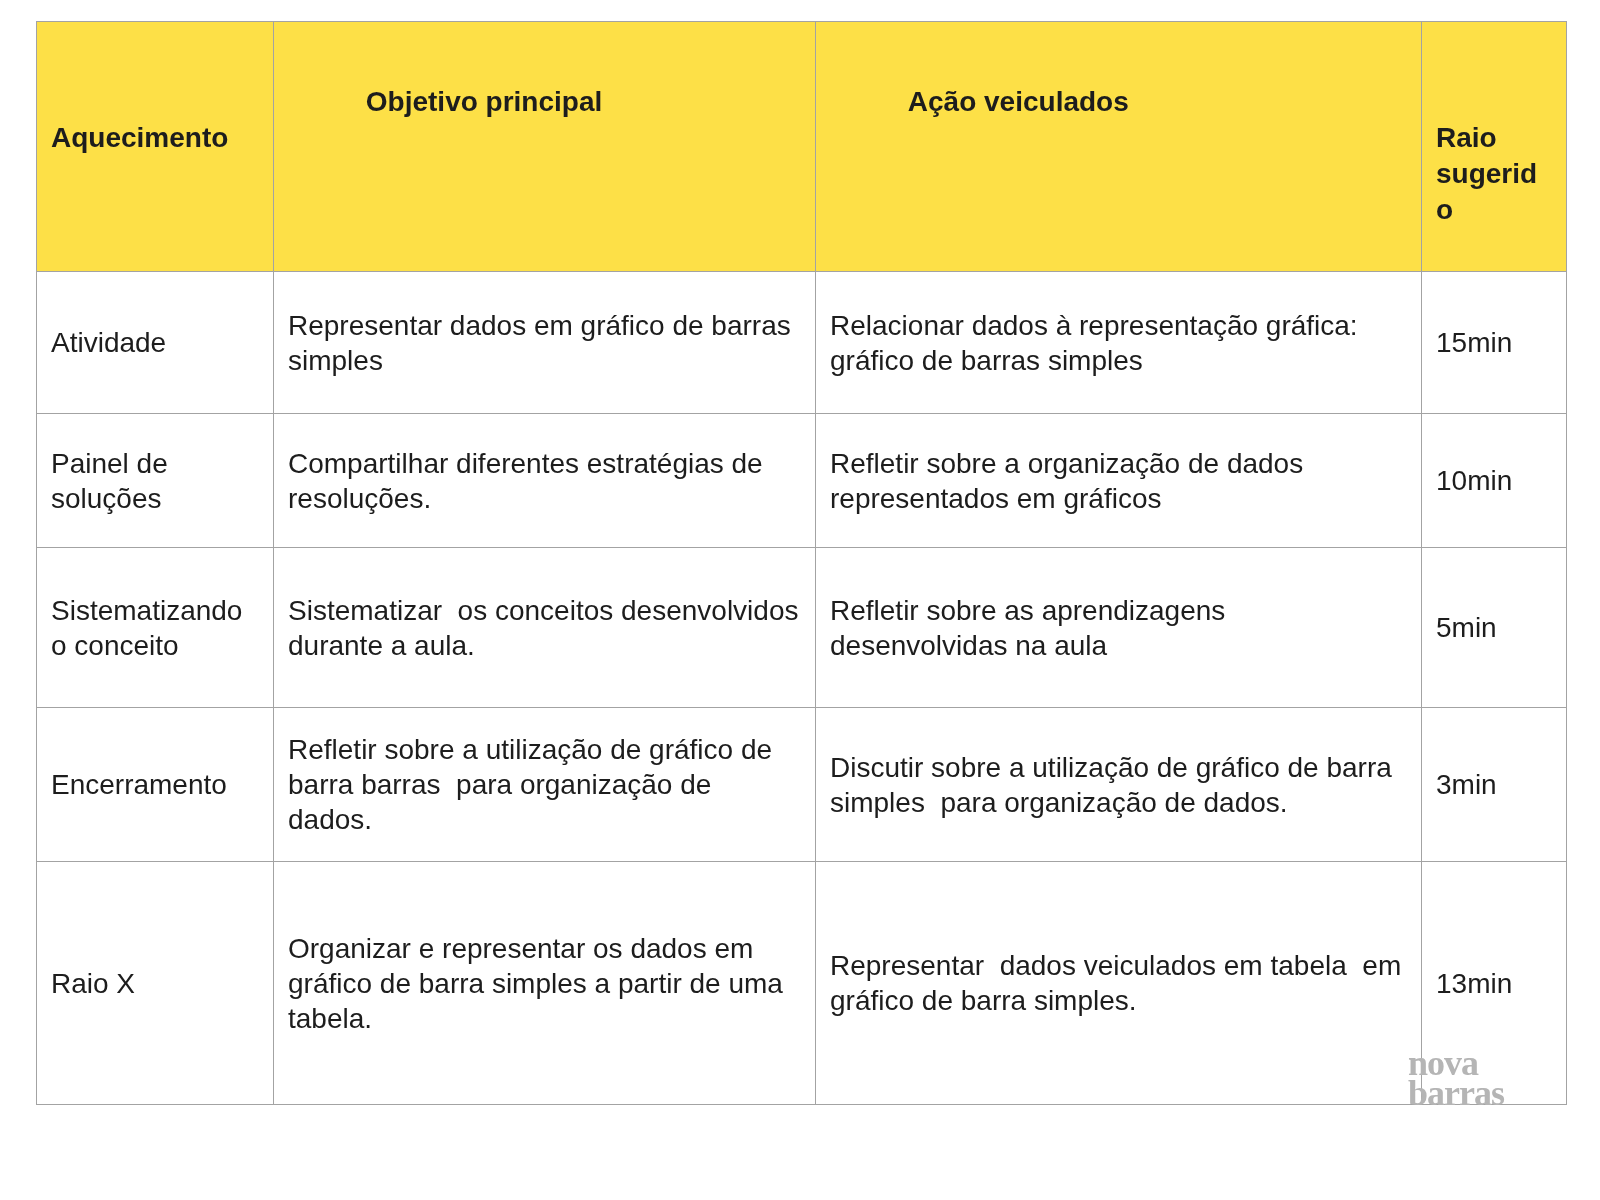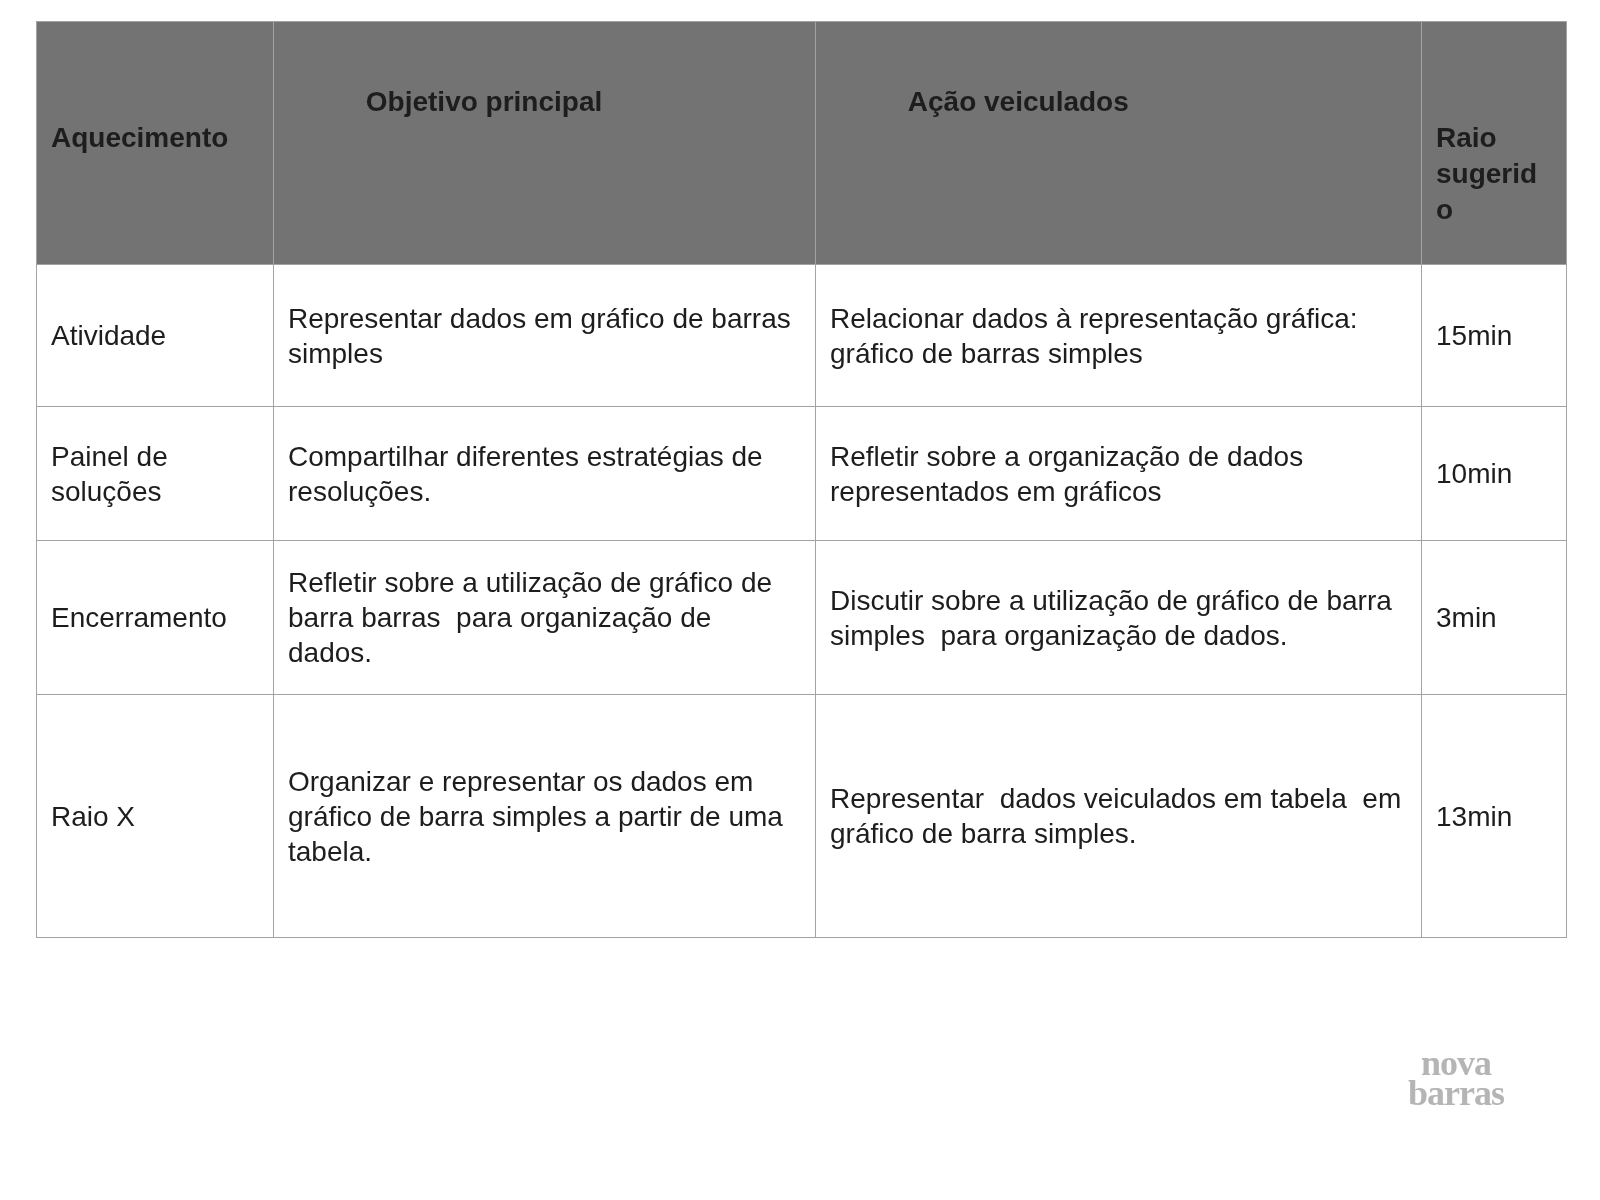--- a/index.html
+++ b/index.html
@@ -29,45 +29,44 @@
   .plan-table td {
     border: 1px solid #a3a3a3;
     box-sizing: border-box;
     font-size: 28px;
     color: #1d1d1d;
     white-space: pre-wrap;
     overflow-wrap: break-word;
     text-align: left;
   }
   .plan-table th {
-    background: #737373;
+    background: #fde047;
     vertical-align: top;
     font-weight: bold;
     line-height: 36px;
-    padding: 26px 16px 0 14px;
+    padding: 26px 16px 7px 14px;
     height: 152px;
   }
   .plan-table td {
     background: #ffffff;
     vertical-align: middle;
     line-height: 35px;
     padding: 4px 16px 4px 14px;
   }
   .watermark {
     position: absolute;
     left: 1408px;
     top: 1048px;
     font-family: "Liberation Serif", serif;
     font-weight: bold;
     font-size: 36px;
     line-height: 30px;
     letter-spacing: -1px;
     color: #b5b5b5;
     pointer-events: none;
-    text-align: center;
   }
   .watermark span { display: block; }
 </style>
 </head>
 <body>
 
 <div class="table-wrap">
   <table class="plan-table">
     <colgroup>
       <col style="width:237px">
@@ -97,20 +96,26 @@
           <td><span>Representar dados em gráfico de barras simples</span></td>
           <td><span>Relacionar dados à representação gráfica: gráfico de barras simples</span></td>
           <td><span>15min</span></td>
         </tr>
         <tr style="height: 134px;">
           <td><span>Painel de soluções</span></td>
           <td><span>Compartilhar diferentes estratégias de resoluções.</span></td>
           <td><span>Refletir sobre a organização de dados representados em gráficos</span></td>
           <td><span>10min</span></td>
         </tr>
+        <tr style="height: 160px;">
+          <td><span>Sistematizando o conceito</span></td>
+          <td><span>Sistematizar  os conceitos desenvolvidos durante a aula.</span></td>
+          <td><span>Refletir sobre as aprendizagens desenvolvidas na aula</span></td>
+          <td><span>5min</span></td>
+        </tr>
         <tr style="height: 154px;">
           <td><span>Encerramento</span></td>
           <td><span>Refletir sobre a utilização de gráfico de barra barras  para organização de dados.</span></td>
           <td><span>Discutir sobre a utilização de gráfico de barra simples  para organização de dados.</span></td>
           <td><span>3min</span></td>
         </tr>
         <tr style="height: 243px;">
           <td><span>Raio X</span></td>
           <td><span>Organizar e representar os dados em gráfico de barra simples a partir de uma tabela.</span></td>
           <td><span>Representar  dados veiculados em tabela  em gráfico de barra simples.</span></td>

